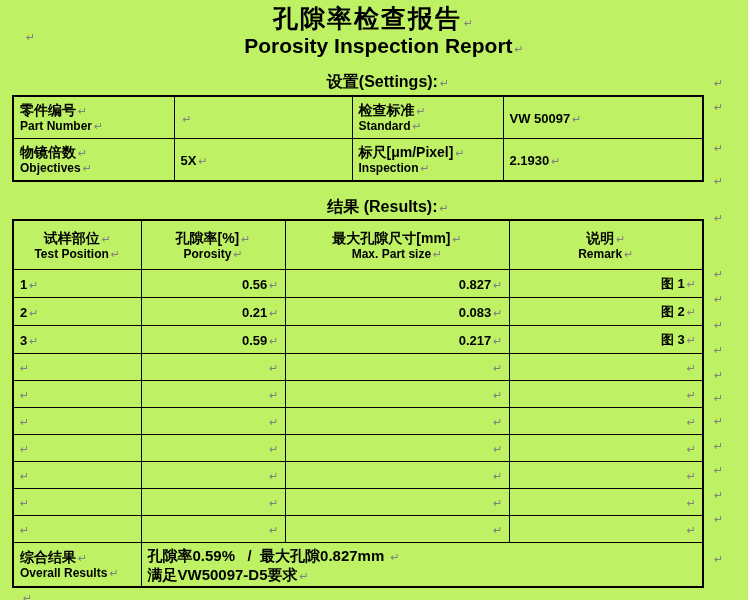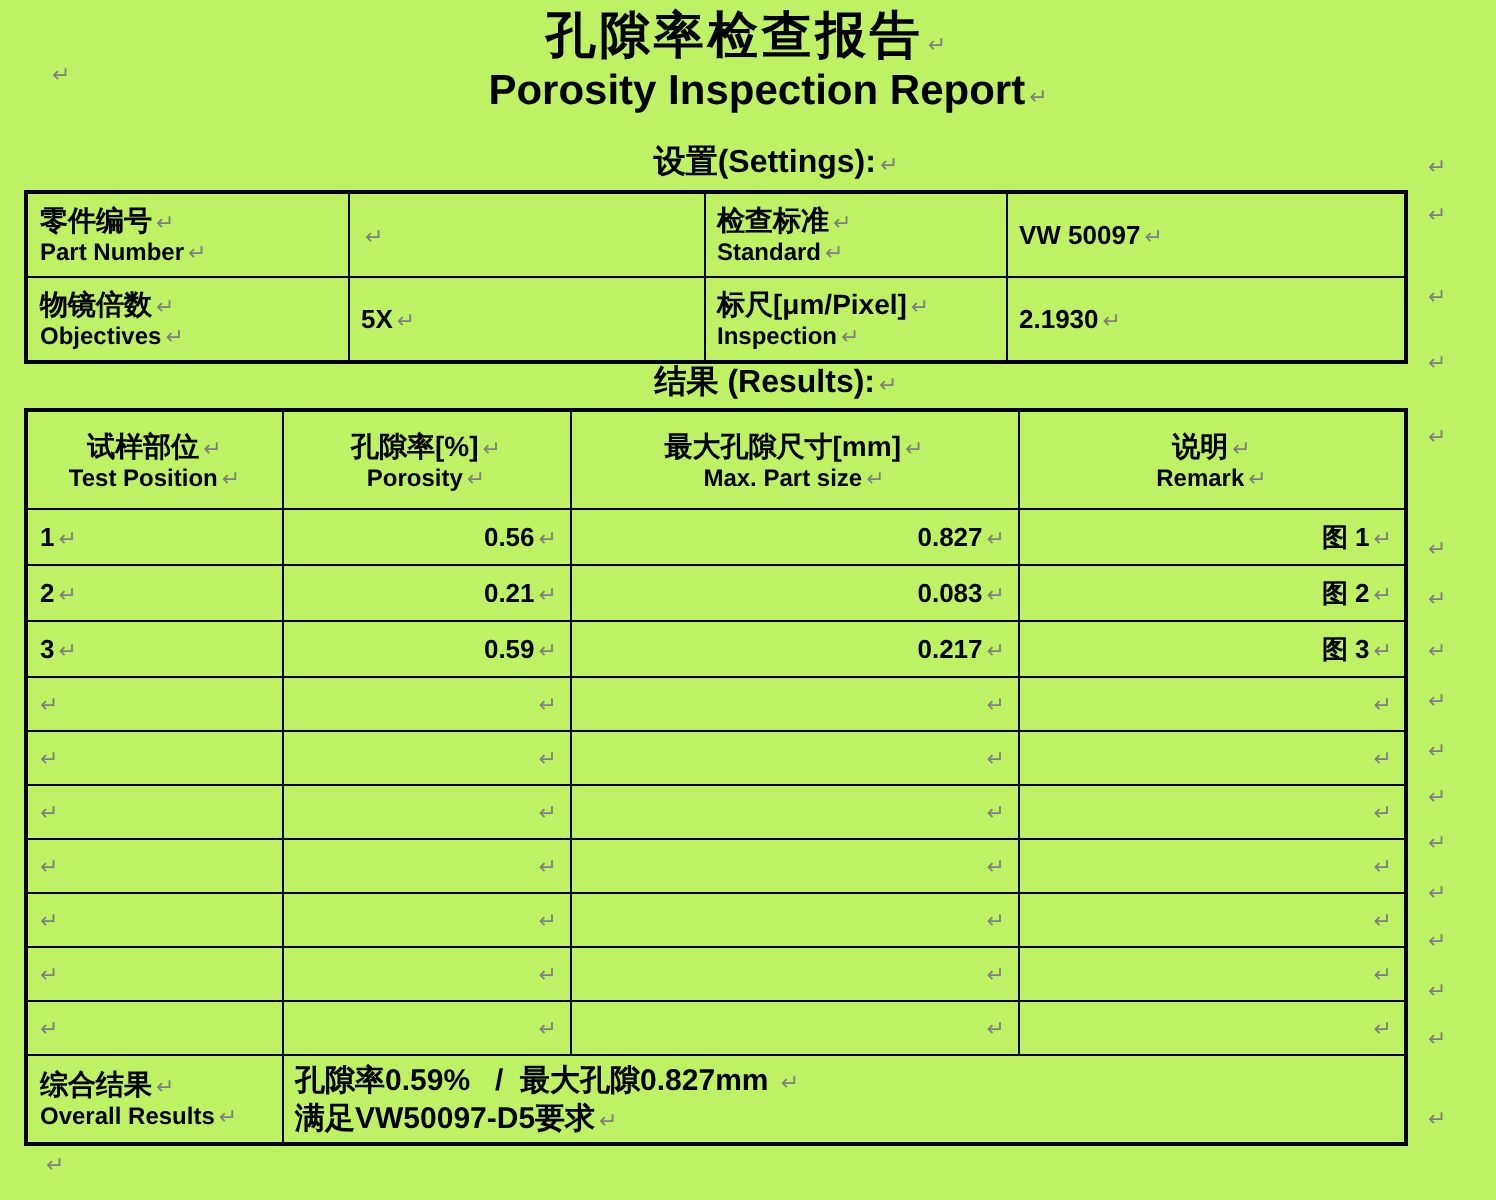--- a/index.html
+++ b/index.html
@@ -10,21 +10,21 @@
   }
   .mark{color:#808080;font-size:11px;font-weight:400;font-family:"DejaVu Sans",sans-serif;margin-left:2px;line-height:1;}
   .mark.abs{position:absolute;margin:0;}
   
   .title-cn{margin-top:5px;text-align:center;font-family:"Liberation Serif","DejaVu Serif",serif;
     font-size:25px;font-weight:600;letter-spacing:2px;line-height:28px;}
   .title-en{text-align:center;font-weight:700;font-size:21px;line-height:25px;letter-spacing:0px;padding-left:20px;}
   
   .section-heading{margin-left:28px;font-weight:700;font-size:16px;line-height:20px;text-align:center;}
   .heading-settings{margin-top:14px;}
-  .heading-results{}
+  .heading-results{margin-top:15px;}
   
   table{border-collapse:collapse;table-layout:fixed;margin-left:12px;width:690px;}
   table,td,th{border:1px solid #000;}
   table{border-width:2px;}
   .settings-table{margin-top:3px;}
   .results-table{margin-top:2px;}
   td,th{padding:1px 6px;vertical-align:middle;overflow:hidden;}
   .settings-table td{height:39px;}
   .cell-cn{font-weight:700;font-size:14px;line-height:17px;}
   .cell-en{font-weight:700;font-size:12px;line-height:14px;}

